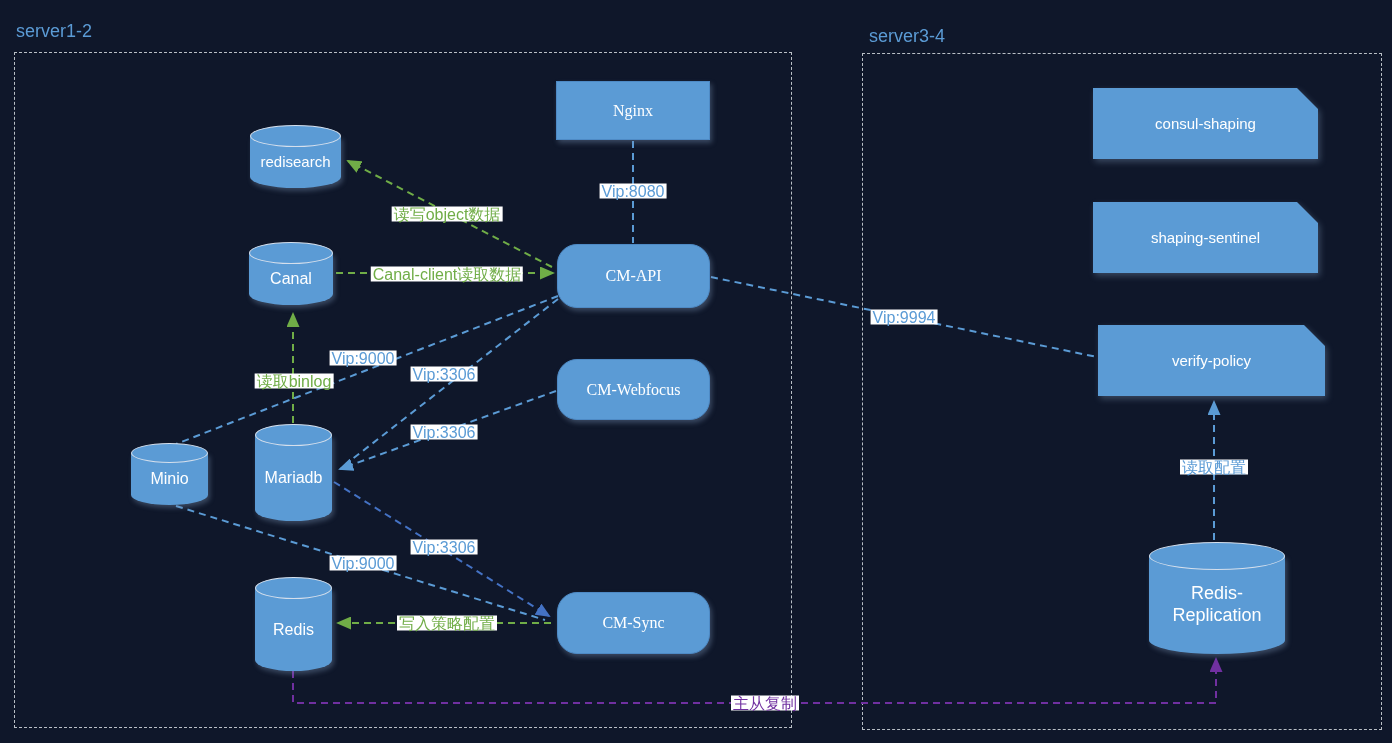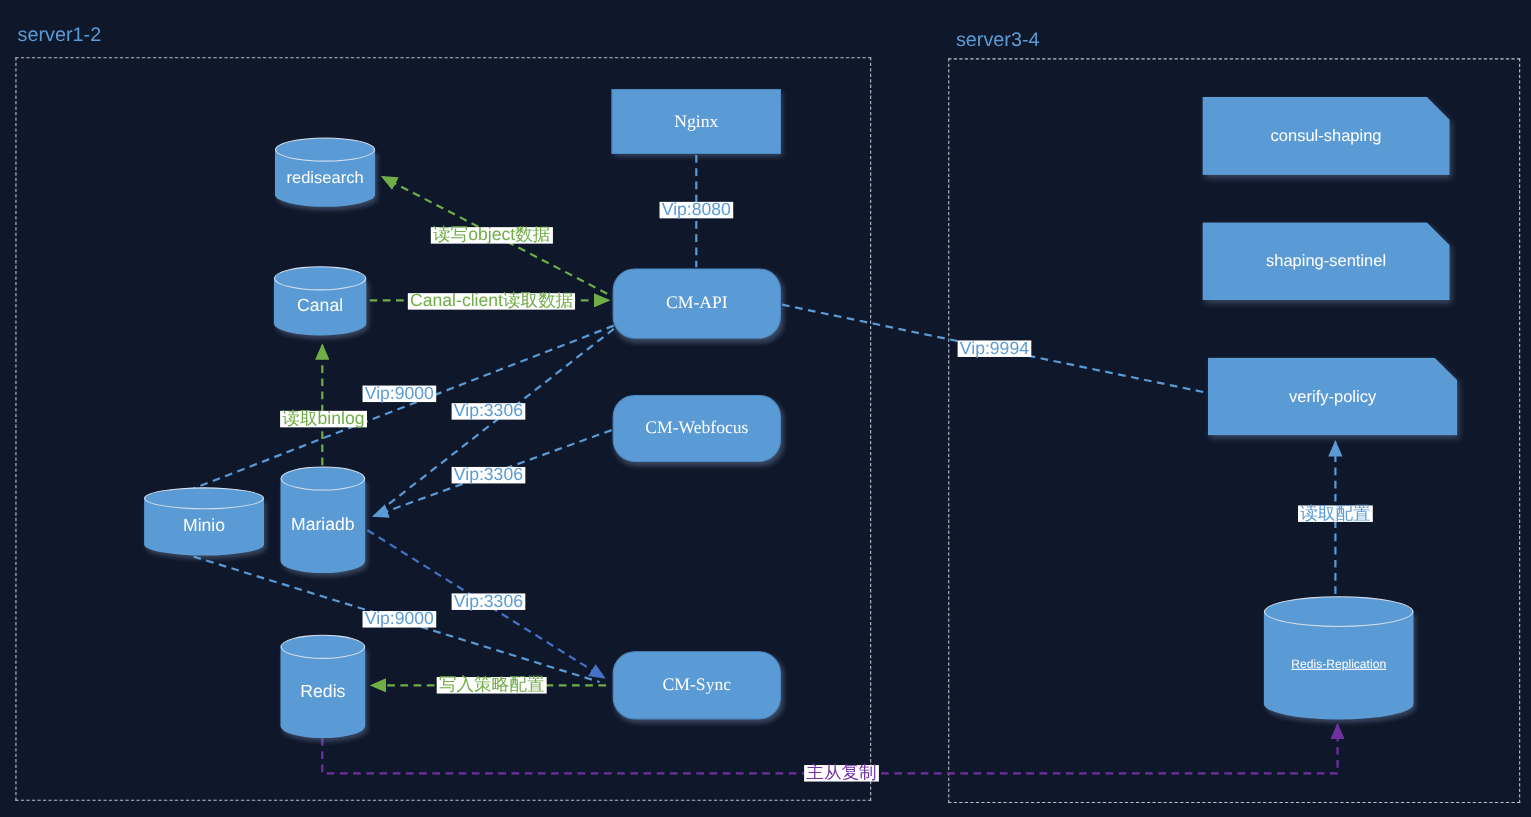--- a/index.html
+++ b/index.html
@@ -111,21 +111,21 @@
   </div>
 
   <div class="node round-node" style="left:557px;top:244px;width:153px;height:64px;">
     <span>CM-API</span>
   </div>
 
   <div class="node round-node" style="left:557px;top:359px;width:153px;height:61px;">
     <span>CM-Webfocus</span>
   </div>
 
-  <div class="cyl" style="--ry:10px;left:131px;top:443px;width:77px;height:62px;padding-left:32px;">
+  <div class="cyl" style="--ry:10px;left:131px;top:443px;width:77px;height:62px;">
     <div class="body"></div>
     <div class="top"></div>
     <div class="lbl">Minio</div>
   </div>
 
   <div class="cyl" style="--ry:11px;left:255px;top:424px;width:77px;height:97px;">
     <div class="body"></div>
     <div class="top"></div>
     <div class="lbl">Mariadb</div>
   </div>
@@ -154,21 +154,21 @@
 
   <div class="node card-node" style="left:1098px;top:325px;width:227px;height:71px;">
     <div class="card-inner">
       <span>verify-policy</span>
     </div>
   </div>
 
   <div class="cyl" style="--ry:14px;left:1149px;top:542px;width:136px;height:112px;">
     <div class="body"></div>
     <div class="top"></div>
-    <div class="lbl" style="font-size:11px;padding:0 18px;text-decoration:underline;">Redis-Replication</div>
+    <div class="lbl" style="font-size:18px;padding:0 18px;">Redis-Replication</div>
   </div>
 
   <span class="elabel blue" style="left:633px;top:191px;">Vip:8080</span>
   <span class="elabel green" style="left:447px;top:214px;">读写object数据</span>
   <span class="elabel green" style="left:447px;top:274px;">Canal-client读取数据</span>
   <span class="elabel green" style="left:294px;top:381px;">读取binlog</span>
   <span class="elabel blue" style="left:363px;top:358px;">Vip:9000</span>
   <span class="elabel blue" style="left:444px;top:374px;">Vip:3306</span>
   <span class="elabel blue" style="left:444px;top:432px;">Vip:3306</span>
   <span class="elabel blue" style="left:444px;top:547px;">Vip:3306</span>

